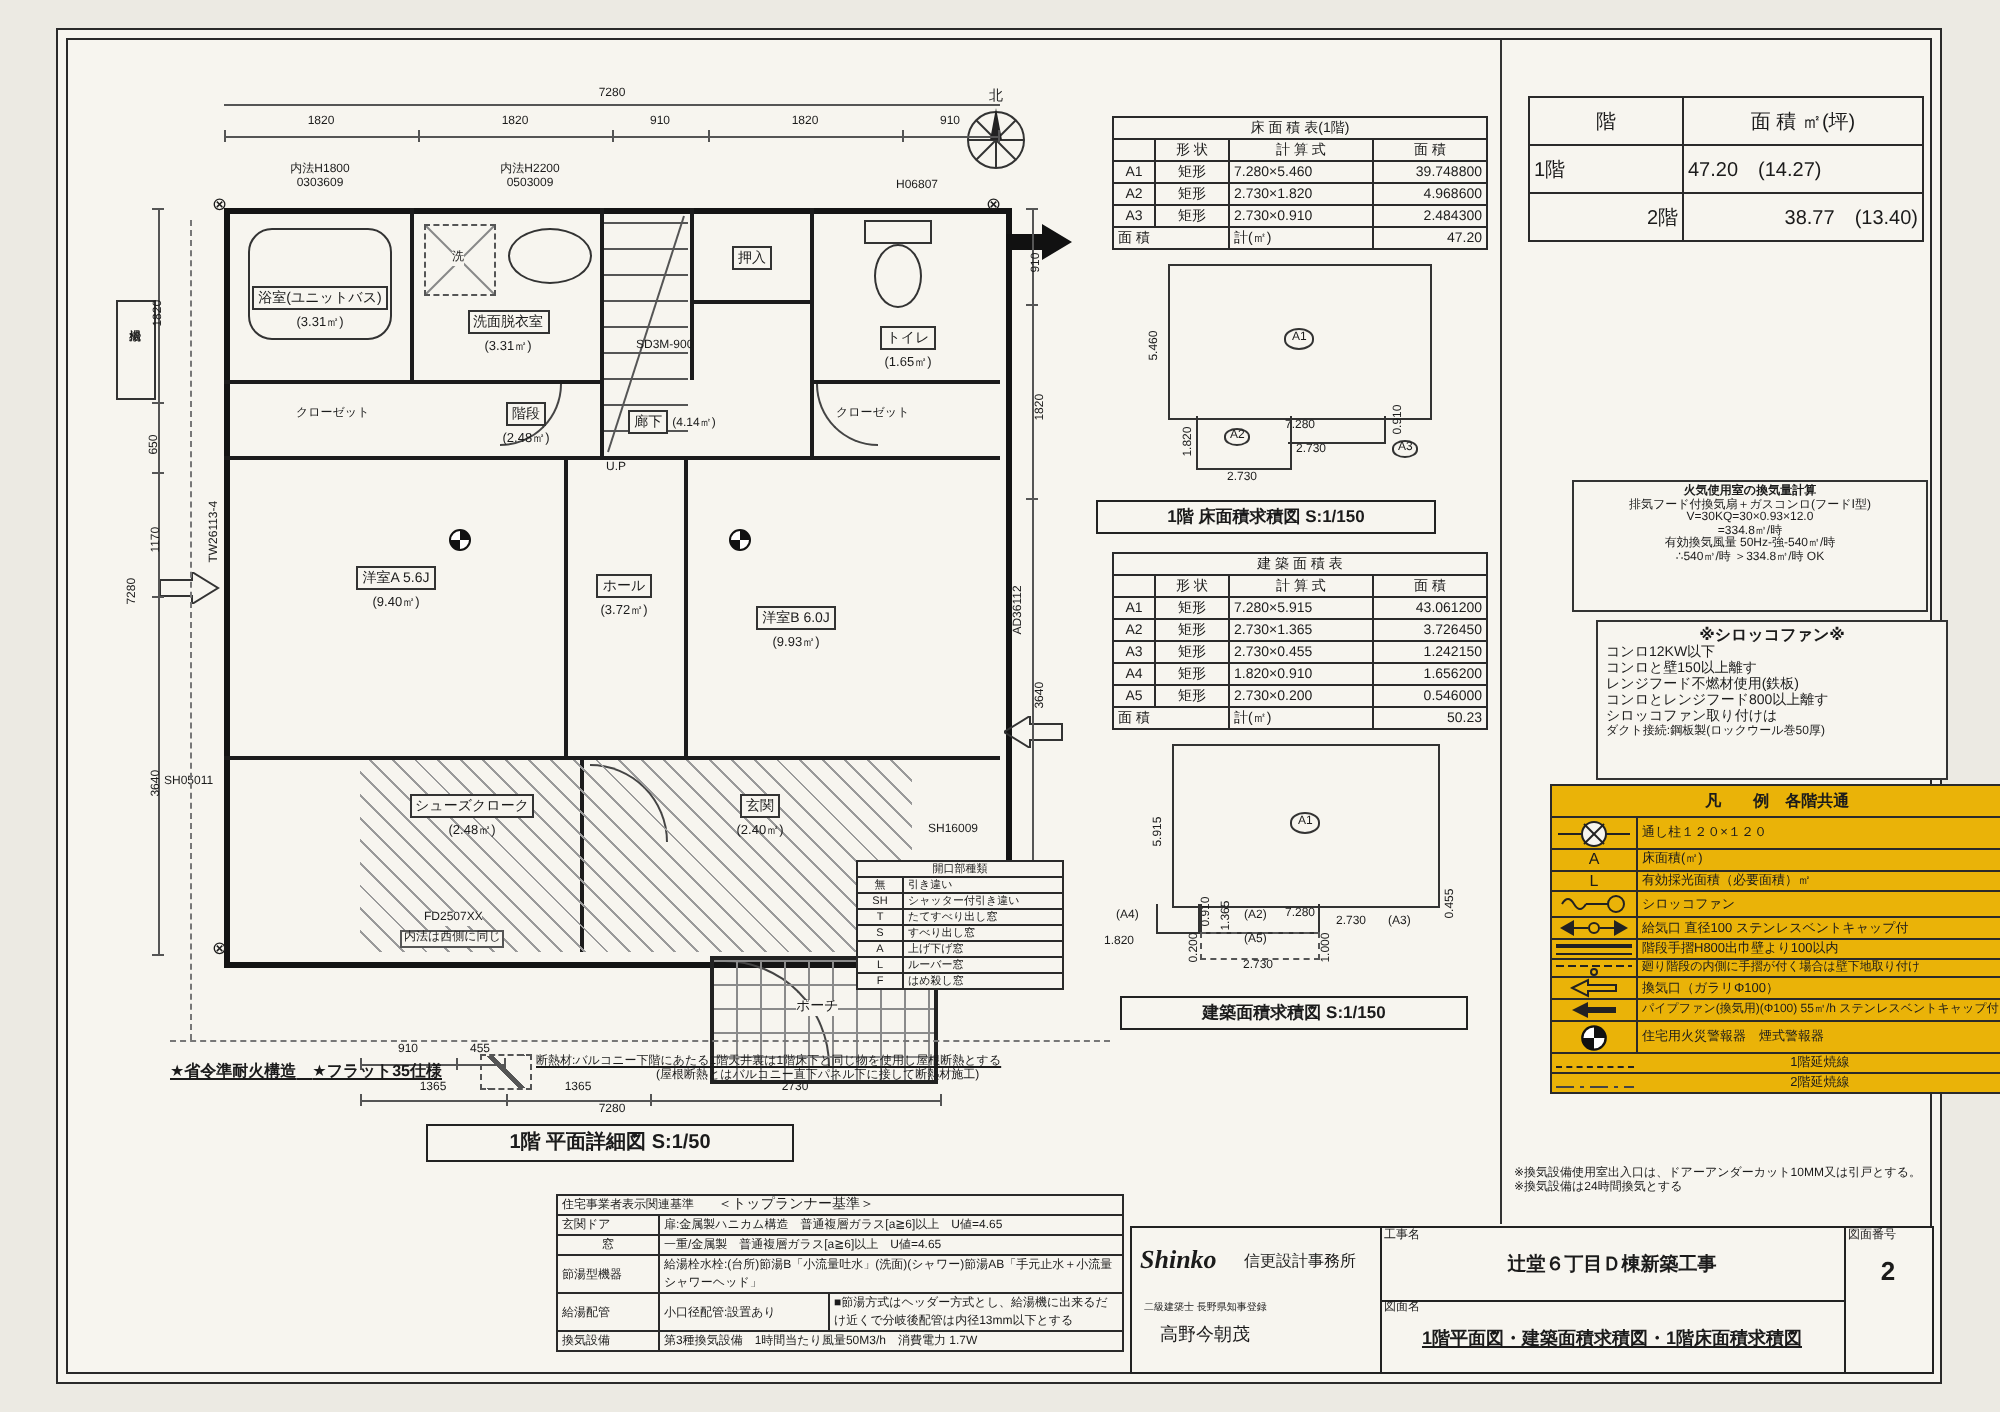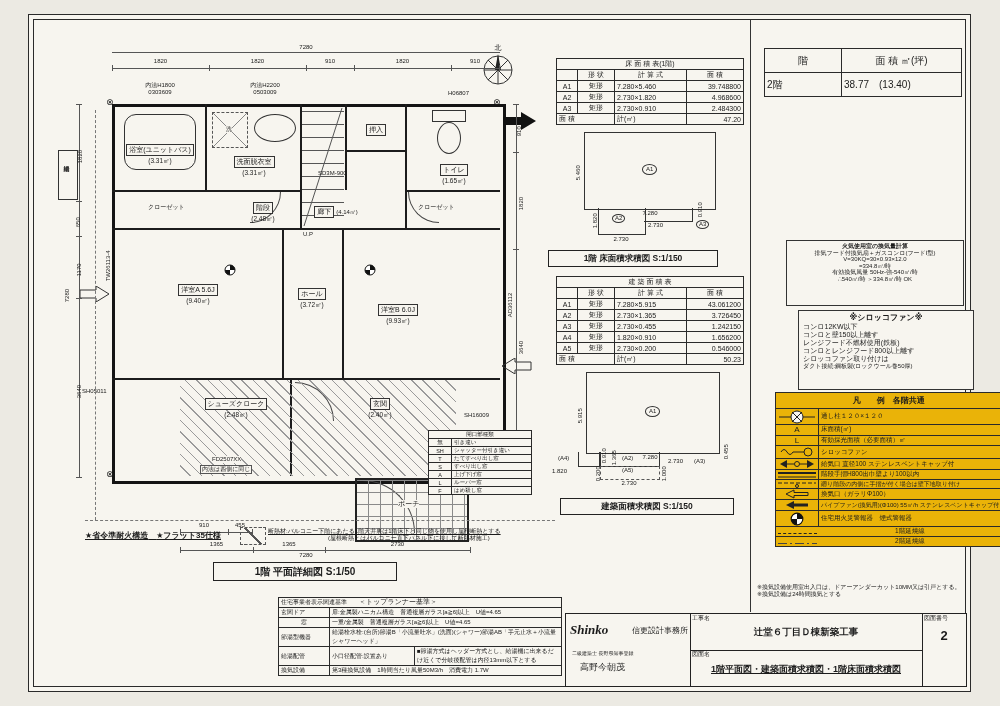--- a/index.html
+++ b/index.html
@@ -406,20 +406,24 @@
 <span class="abs t6 rot" style="left:716px;top:446px;width:20px;">0.455</span>
 <div class="abs c" style="left:560px;top:498px;width:172px;height:15px;border:1.5px solid #222;font-size:8.5px;font-weight:bold;line-height:15px;background:#f7f5ef;">建築面積求積図 S:1/150</div>
 
 <table class="abs" style="left:764px;top:48px;width:198px;font-size:10px;background:#f7f5ef;">
   <tbody>
       <tr style="height:24px;">
         <td class="c" style="width:72px;">階</td>
         <td class="c">面 積  ㎡(坪)</td>
       </tr>
   <tr style="height:24px;">
+        <td>1階</td>
+        <td><span>47.20</span>　<span>(14.27)</span></td>
+      </tr>
+  <tr style="height:24px;text-align:right;">
         <td>2階</td>
         <td><span>38.77</span>　<span>(13.40)</span></td>
       </tr>
 </tbody>
   </table>
 
 <div class="abs c" style="left:786px;top:240px;width:176px;height:62px;border:1px solid #333;padding-top:2px;background:#f7f5ef;">
   <div class="t6 b">火気使用室の換気量計算</div>
   <div class="t6">排気フード付換気扇＋ガスコンロ(フードⅠ型)</div>
   <div class="t6">V=30KQ=30×0.93×12.0</div>
@@ -572,21 +576,21 @@
   <tr>
         <td>換気設備</td>
         <td colspan="2">第3種換気設備　1時間当たり風量50M3/h　消費電力 1.7W</td>
       </tr>
 </tbody>
   </table>
 
 <div class="abs" style="left:565px;top:613px;width:400px;height:72px;border:1.5px solid #222;background:#f7f5ef;">
   <div class="abs" style="left:0;top:0;width:124px;height:72px;border-right:1px solid #222;">
     <span class="abs" style="left:4px;top:8px;font-size:13px;font-weight:bold;font-style:italic;font-family:'Liberation Serif','DejaVu Serif',serif;">Shinko</span>
-    <span class="abs t8" style="left:56px;top:12px;margin-left:10px;">信更設計事務所</span>
+    <span class="abs t8" style="left:56px;top:12px;">信更設計事務所</span>
     <span class="abs" style="left:6px;top:36px;font-size:5px;">二級建築士 長野県知事登録</span>
     <span class="abs t9" style="left:14px;top:48px;">高野今朝茂</span>
   </div>
   <div class="abs" style="left:124px;top:0;width:232px;height:36px;border-right:1px solid #222;border-bottom:1px solid #222;">
     <span class="abs t6" style="left:2px;top:1px;">工事名</span>
     <div class="abs c b" style="left:0;top:12px;width:232px;font-size:9.5px;">辻堂６丁目Ｄ棟新築工事</div>
   </div>
   <div class="abs" style="left:124px;top:36px;width:232px;height:36px;border-right:1px solid #222;">
     <span class="abs t6" style="left:2px;top:1px;">図面名</span>
     <div class="abs c b" style="left:0;top:13px;width:232px;font-size:9px;text-decoration:underline;">1階平面図・建築面積求積図・1階床面積求積図</div>

